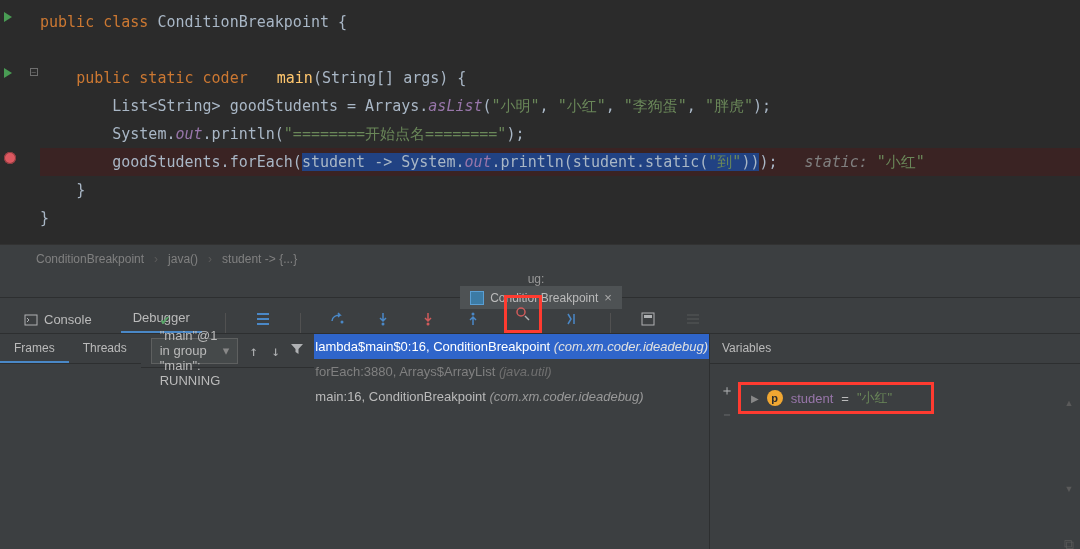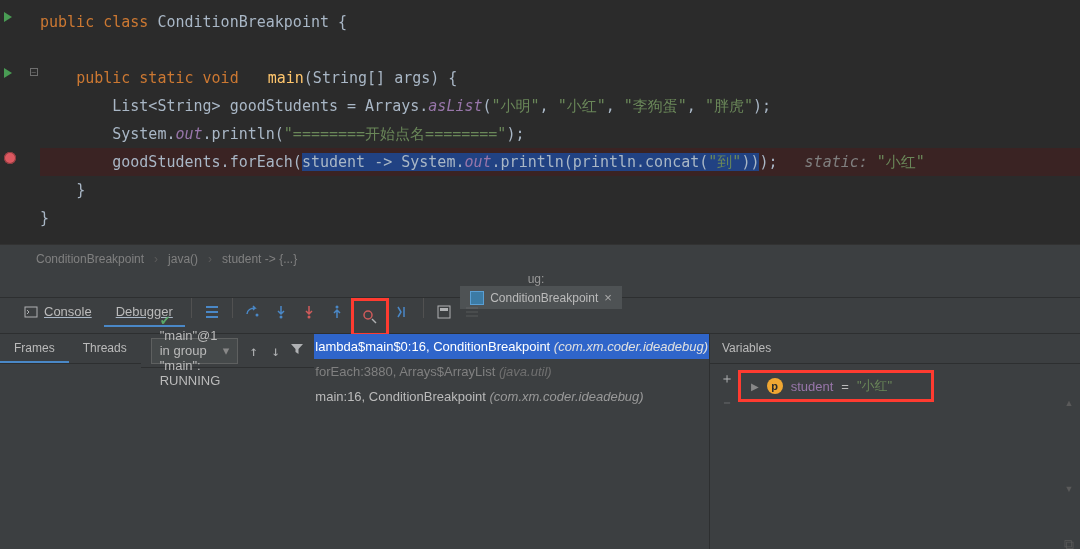--- a/index.html
+++ b/index.html
@@ -75,25 +75,24 @@
   color: #bbb;
   flex-direction: column;
 }
 .debug-label { color: #999; margin-right: 10px; }
 .debug-tab { display:flex;align-items:center;gap:6px;background:#4e5254;padding:4px 10px;height:26px; }
 .close-x { color: #aaa; font-size: 13px; }
 .tab-icon { width:14px;height:14px;background:#3c7ba5;border:1px solid #5a9fd4; }
 .debug-toolbar {
   height: 36px;
   display: flex;
-  align-items: flex-start;
+  align-items: flex-end;
   padding-left: 12px;
-  gap: 0;
+  gap: 17px;
   border-bottom: 1px solid #2d2f30;
-  text-decoration: underline;
 }
 .tool-btn {
   width: 28px; height: 28px;
   display:flex;align-items:center;justify-content:center;
   color: #afb1b3;
 }
 .tool-btn svg { width:16px;height:16px; }
 .tool-sep { width:1px;height:20px;background:#515151;margin:0 6px; }
 .console-tab, .debugger-tab {
   font-family: -apple-system, sans-serif;
@@ -149,21 +148,21 @@
 .frames-list { font-family:-apple-system,sans-serif;font-size:13px; }
 .frame-row { padding:5px 1px; color:#bbb; white-space:nowrap;overflow:hidden;text-overflow:clip; }
 .frame-row.selected { background:#2f65ca; color:#fff; }
 .frame-row.dim { color:#808080; }
 .frame-pkg { font-style:italic; color:#999; }
 .frame-row.selected .frame-pkg { color:#e0e0e0; }
 .frame-row.dim .frame-pkg { color:#707070; }
 .vars-panel {
   flex:1;
   background:#3c3f41;
-  display:flex;flex-direction:column;
+  display:flex;flex-direction:column;gap:12px;
 }
 .vars-header {
   height:30px;
   border-bottom:1px solid #2d2f30;
   font-family:-apple-system,sans-serif;
   font-size:12px;
   color:#bbb;
   padding:7px 12px;
 }
 .vars-body {
@@ -194,24 +193,24 @@
   <div class="gutter">
     <div class="gutter-icon run-tri" style="top:12px"></div>
     <div class="gutter-icon run-tri" style="top:68px"></div>
     <div class="collapse" style="top:68px">−</div>
     <div class="gutter-icon" style="top:152px;left:4px">
         <div class="bp-circle"></div>
       </div>
   </div>
   <div class="code"><span class="ctext"><span class="kw">public</span> <span class="kw">class</span> <span>ConditionBreakpoint</span> <span>{</span></span>
 
-<span class="ctext">    <span class="kw">public</span> <span class="kw">static</span> <span class="kw">void</span> <span class="fn">main</span><span>(String[] args) {</span></span>
+<span class="ctext">    <span class="kw">public</span> <span class="kw">static</span> <span class="kw">coder</span> <span class="fn">main</span><span>(String[] args) {</span></span>
 <span class="ctext">        <span>List&lt;String&gt; goodStudents = Arrays.</span><span class="st">asList</span><span>(</span><span class="str">"小明"</span><span>, </span><span class="str">"小红"</span><span>, </span><span class="str">"李狗蛋"</span><span>, </span><span class="str">"胖虎"</span><span>);</span></span>
 <span class="ctext">        <span>System.</span><span class="st">out</span><span>.println(</span><span class="str">"========开始点名========"</span><span>);</span></span>
-<span class="bp-line"><span class="ctext">        <span>goodStudents.forEach(</span><span class="sel"><span>student -&gt; System.</span><span class="st">out</span><span>.println(println.concat(</span><span class="str">"到"</span><span>))</span></span><span>);</span>   <span class="hint">static: </span><span class="hint-str">"小红"</span></span></span>
+<span class="bp-line"><span class="ctext">        <span>goodStudents.forEach(</span><span class="sel"><span>student -&gt; System.</span><span class="st">out</span><span>.println(student.static(</span><span class="str">"到"</span><span>))</span></span><span>);</span>   <span class="hint">static: </span><span class="hint-str">"小红"</span></span></span>
 <span class="ctext">    <span>}</span></span>
 <span class="ctext"><span>}</span></span></div>
 </div>
 
 <div class="breadcrumb">
   <span>ConditionBreakpoint</span>
   <span class="sep">›</span>
   <span>java()</span>
   <span class="sep">›</span>
   <span>student -&gt; {...}</span>

